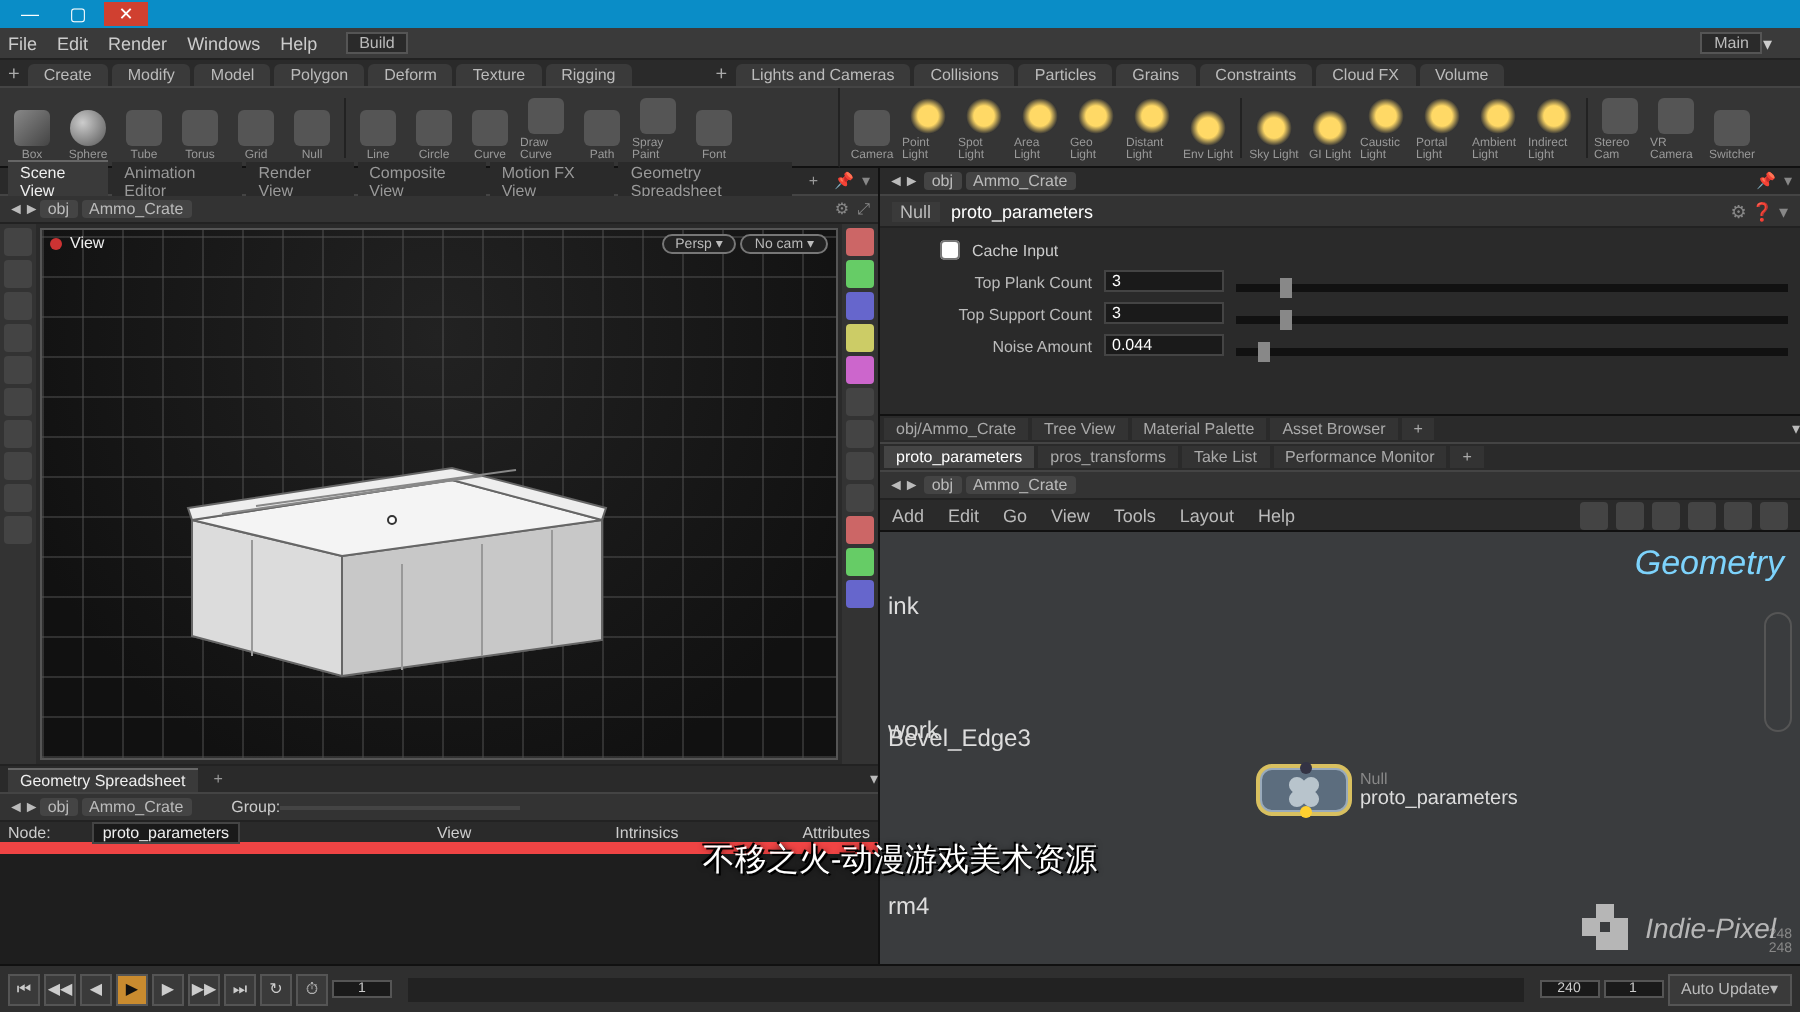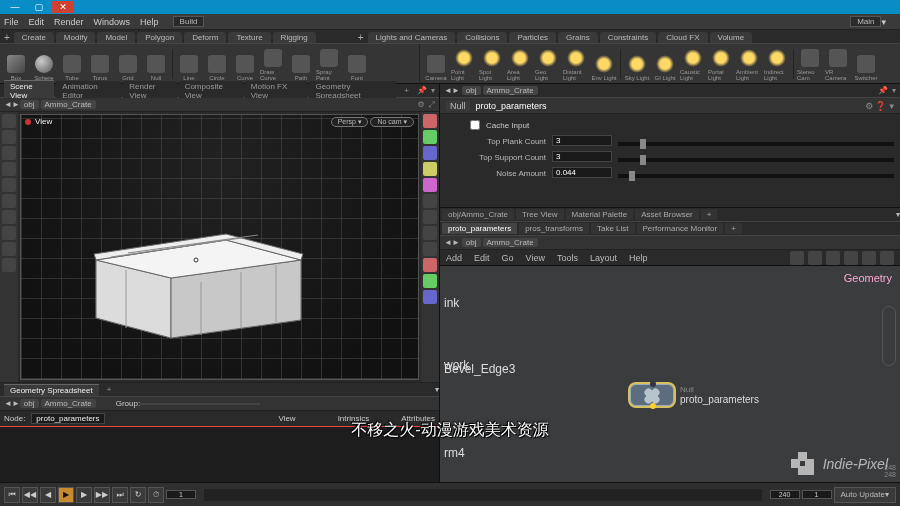--- a/index.html
+++ b/index.html
@@ -79,21 +79,21 @@
   .viewdd { position:absolute; top:2px; right:4px; display:flex; gap:2px;}
   .viewdd .pill{ border:1px solid #777; border-radius:7px; padding:0 6px; font-size:7px; background:#222;}
   .crate {
     position:absolute; left:55px; top:85px; width:235px; height:140px;
     perspective: 700px;
   }
   .crate svg { width:100%; height:100%; }
   
   .sheet-wrap { flex:1; display:flex; flex-direction:column; border-top:1px solid #222;}
   .sheet-tabs { height:14px; background:#2a2a2a; display:flex; align-items:center; padding-left:4px; font-size:8px;border-bottom:1px solid #444;}
-  .sheet-row { height:16px; display:flex; align-items:center; padding:0 4px; gap:6px; border-bottom:1px solid #ef4444;}
+  .sheet-row { height:16px; display:flex; align-items:center; padding:0 4px; gap:21px; border-bottom:6px solid #ef4444;}
   .lbl { color:#ccc; font-size:8px;}
   .val { background:#1a1a1a; padding:0 4px; border:1px solid #444; font-size:8px; color:#eee;}
   .dark { flex:1; background:#1e1e1e; }
   
   .params { flex:0 0 110px; display:flex; flex-direction:column; border-bottom:1px solid #111;}
   .params .hdr { height:16px; background:#333; display:flex;align-items:center;padding:0 6px;font-size:9px;border-bottom:1px solid #222;}
   .params .hdr .ntype{ background:#3a3a3a; padding:0 4px; margin-right:6px;}
   .params .gear{ margin-left:auto; color:#888;}
   .prow { display:flex; align-items:flex-end; height:16px; padding:0 6px; gap:6px;}
   .prow .plabel{ width:100px; text-align:right; font-size:8px; color:#bbb;}
@@ -105,21 +105,21 @@
   .nettabs .nt{ padding:1px 6px; margin-right:2px; background:#333; color:#aaa;}
   .netpath { height:14px; display:flex;align-items:center;padding:0 4px;font-size:8px;background:#333;border-bottom:1px solid #222;}
   .netmenu { height:16px; display:flex;align-items:center;padding:0 6px;gap:12px;font-size:9px;background:#2a2a2a;border-bottom:1px solid #111;}
   .netmenu .ricon{ margin-left:auto; display:flex; gap:4px;}
   .netmenu .ib{width:14px;height:14px;background:#444;border-radius:2px;}
   .network {
     flex:1; position:relative;
     background:#3a3c3e;
     overflow:hidden;
   }
-  .network .glabel { position:absolute; right:8px; top:6px; color:#f9a8d4; font-size:11px;}
+  .network .glabel { position:absolute; right:8px; top:6px; color:#7dd3fc; font-size:17px;font-style:italic;}
   .network .tlabel { position:absolute; color:#ddd; font-size:12px;}
   .network .nodewrap{ position:absolute; display:flex; align-items:center; gap:6px;}
   .network .nnode{ width:44px;height:22px; background:#5c6d7e; border:1px solid #9ab; border-radius:6px; position:relative; box-shadow:0 0 0 2px #d8c060;}
   .network .nnode .xicon{position:absolute;top:3px;left:12px;width:20px;height:16px;}
   .network .nnode .xicon::before,.network .nnode .xicon::after{content:"";position:absolute;width:18px;height:8px;border-radius:4px;background:#b8c4cc;}
   .network .nnode .xicon::before{transform:rotate(45deg);top:4px;}
   .network .nnode .xicon::after{transform:rotate(-45deg);top:4px;}
   .network .nnode .dot{position:absolute;width:6px;height:6px;background:#334;border-radius:50%;}
   .network .nnode .dot.tp{top:-4px;left:19px;}
   .network .nnode .dot.bt{bottom:-4px;left:19px;background:#ffd030;}

